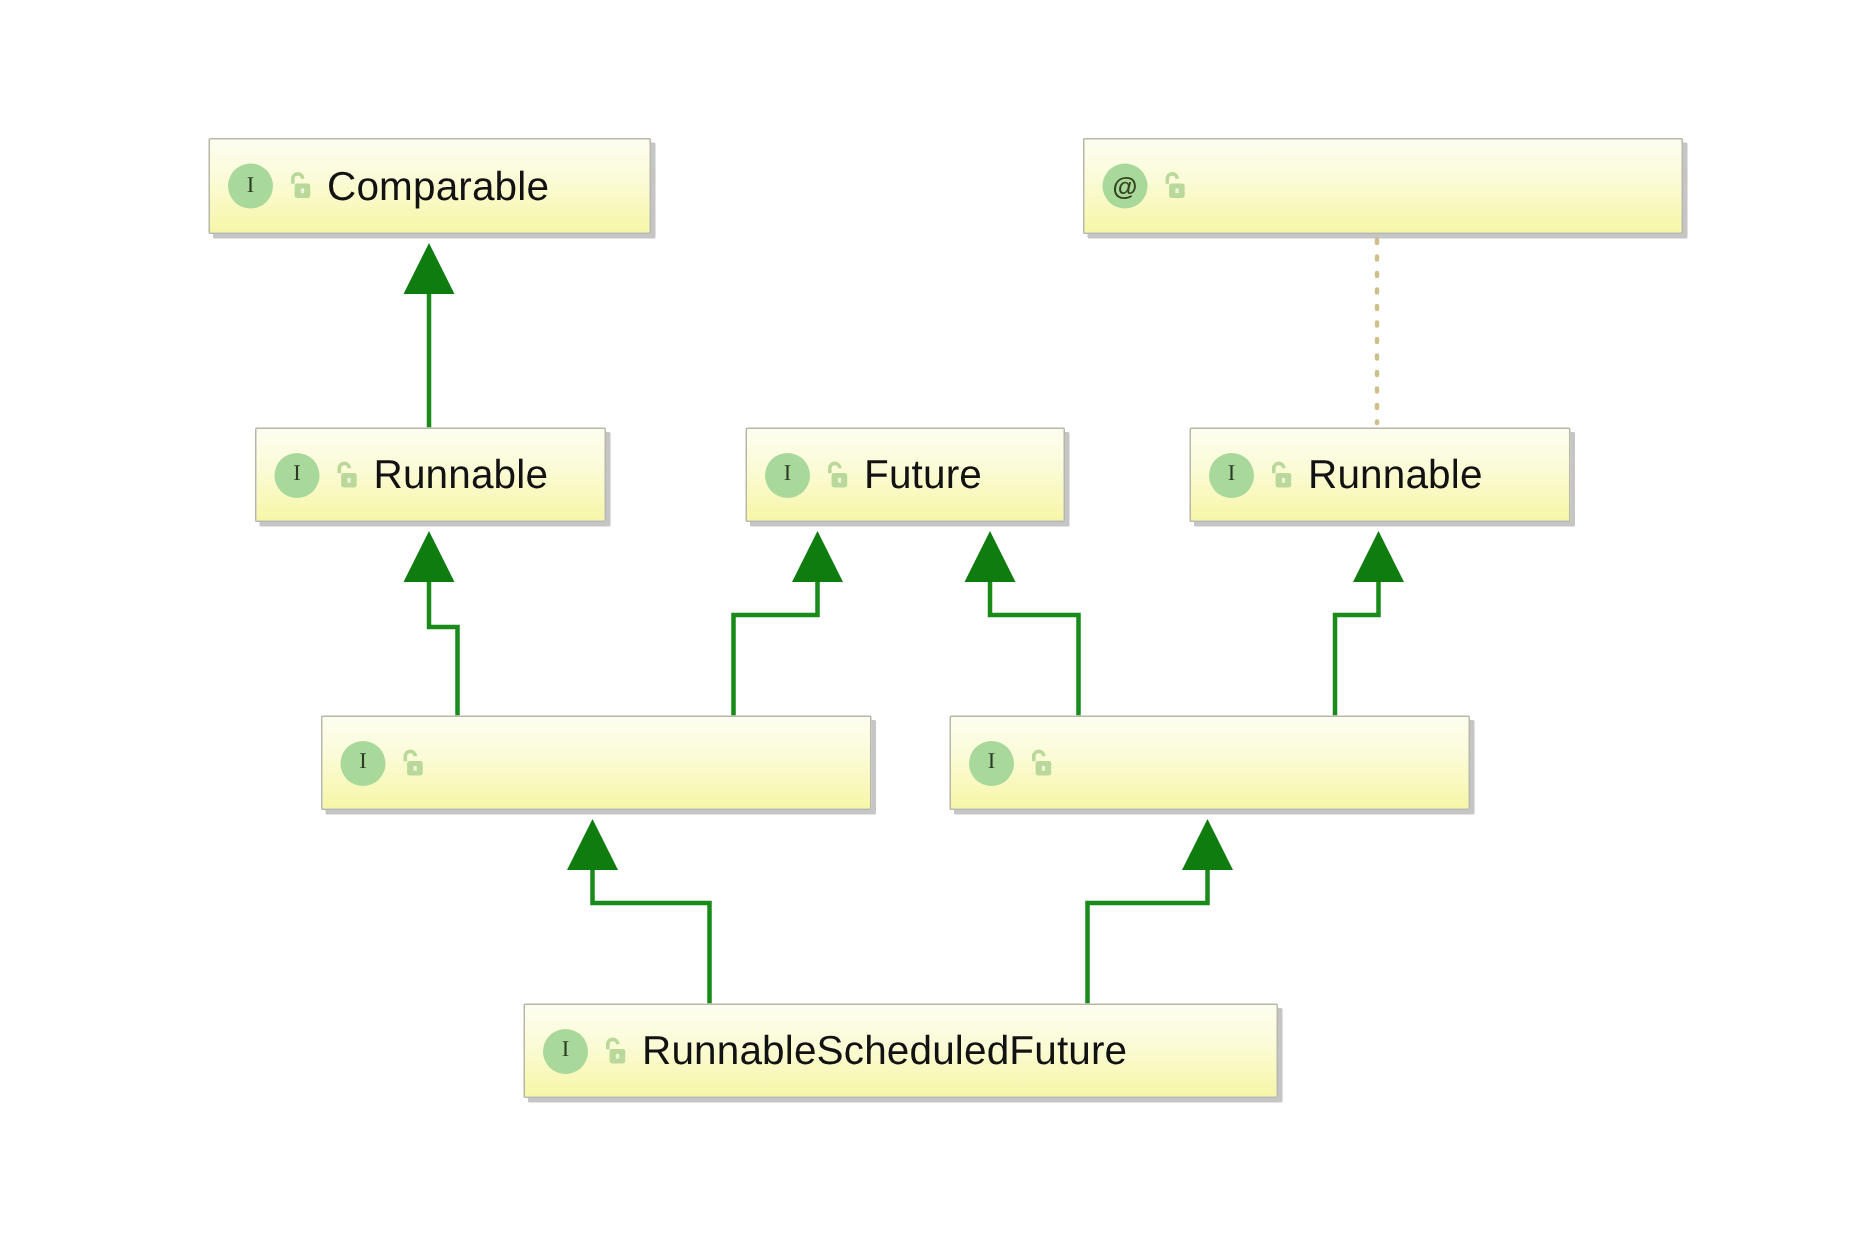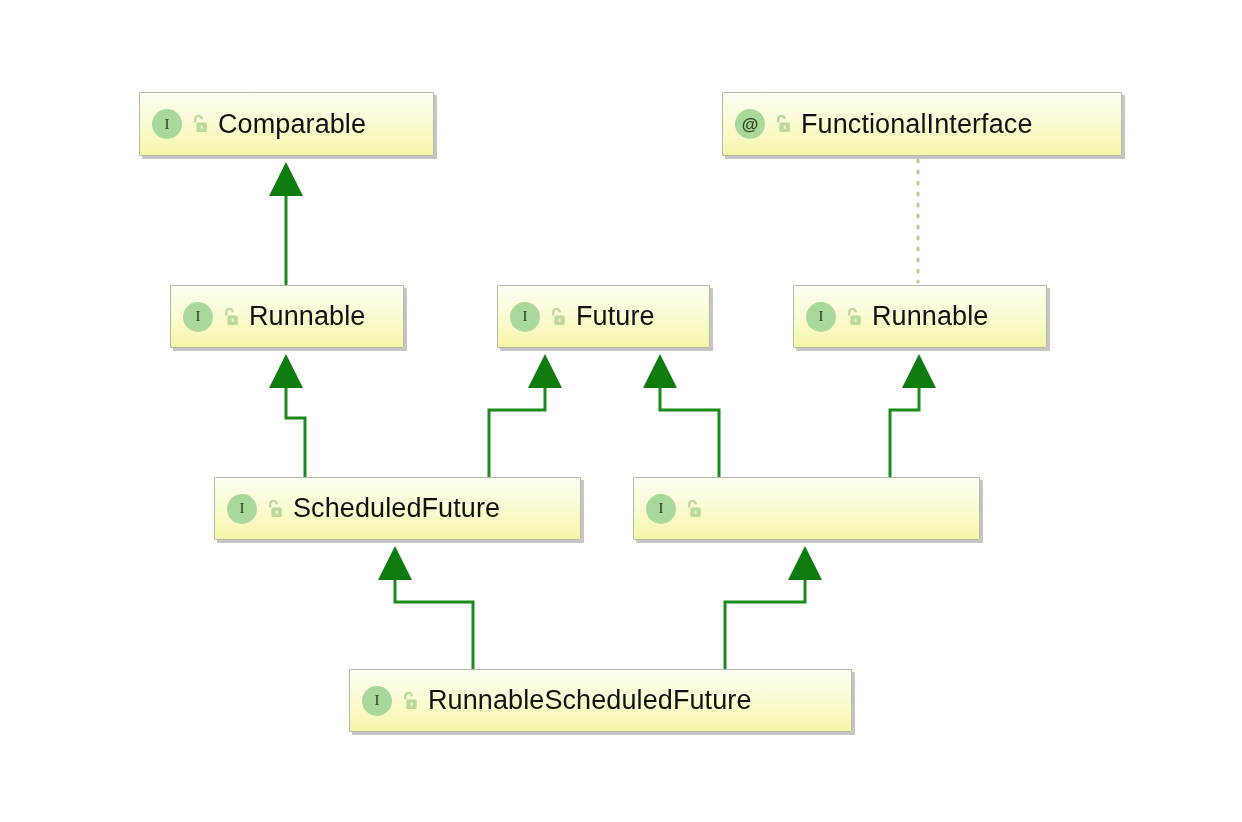--- a/index.html
+++ b/index.html
@@ -132,21 +132,20 @@
     <span class="node-label">Comparable</span>
   </div>
 
   <div class="uml-node" style="left:722px; top:92px; width:400px; height:64px;">
     <span class="node-stereo annot">@</span>
     <svg class="node-lock" viewBox="0 0 20 22">
       <path d="M6.2 9.5 V6.2 a3.3 3.3 0 0 1 6.6 0" fill="none" stroke="#b9d89a" stroke-width="2.4"></path>
       <rect x="7.4" y="9.4" width="10.4" height="9.6" rx="1.6" fill="#b9d89a"></rect>
       <rect x="11.6" y="12.6" width="2.2" height="3.2" fill="#eef4d8"></rect>
     </svg>
-    <span class="node-label">FunctionalInterface</span>
   </div>
 
   <div class="uml-node" style="left:170px; top:285px; width:234px; height:63px;">
     <span class="node-stereo">I</span>
     <svg class="node-lock" viewBox="0 0 20 22">
       <path d="M6.2 9.5 V6.2 a3.3 3.3 0 0 1 6.6 0" fill="none" stroke="#b9d89a" stroke-width="2.4"></path>
       <rect x="7.4" y="9.4" width="10.4" height="9.6" rx="1.6" fill="#b9d89a"></rect>
       <rect x="11.6" y="12.6" width="2.2" height="3.2" fill="#eef4d8"></rect>
     </svg>
     <span class="node-label">Runnable</span>
@@ -172,21 +171,20 @@
     <span class="node-label">Runnable</span>
   </div>
 
   <div class="uml-node" style="left:214px; top:477px; width:367px; height:63px;">
     <span class="node-stereo">I</span>
     <svg class="node-lock" viewBox="0 0 20 22">
       <path d="M6.2 9.5 V6.2 a3.3 3.3 0 0 1 6.6 0" fill="none" stroke="#b9d89a" stroke-width="2.4"></path>
       <rect x="7.4" y="9.4" width="10.4" height="9.6" rx="1.6" fill="#b9d89a"></rect>
       <rect x="11.6" y="12.6" width="2.2" height="3.2" fill="#eef4d8"></rect>
     </svg>
-    <span class="node-label">ScheduledFuture</span>
   </div>
 
   <div class="uml-node" style="left:633px; top:477px; width:347px; height:63px;">
     <span class="node-stereo">I</span>
     <svg class="node-lock" viewBox="0 0 20 22">
       <path d="M6.2 9.5 V6.2 a3.3 3.3 0 0 1 6.6 0" fill="none" stroke="#b9d89a" stroke-width="2.4"></path>
       <rect x="7.4" y="9.4" width="10.4" height="9.6" rx="1.6" fill="#b9d89a"></rect>
       <rect x="11.6" y="12.6" width="2.2" height="3.2" fill="#eef4d8"></rect>
     </svg>
   </div>

